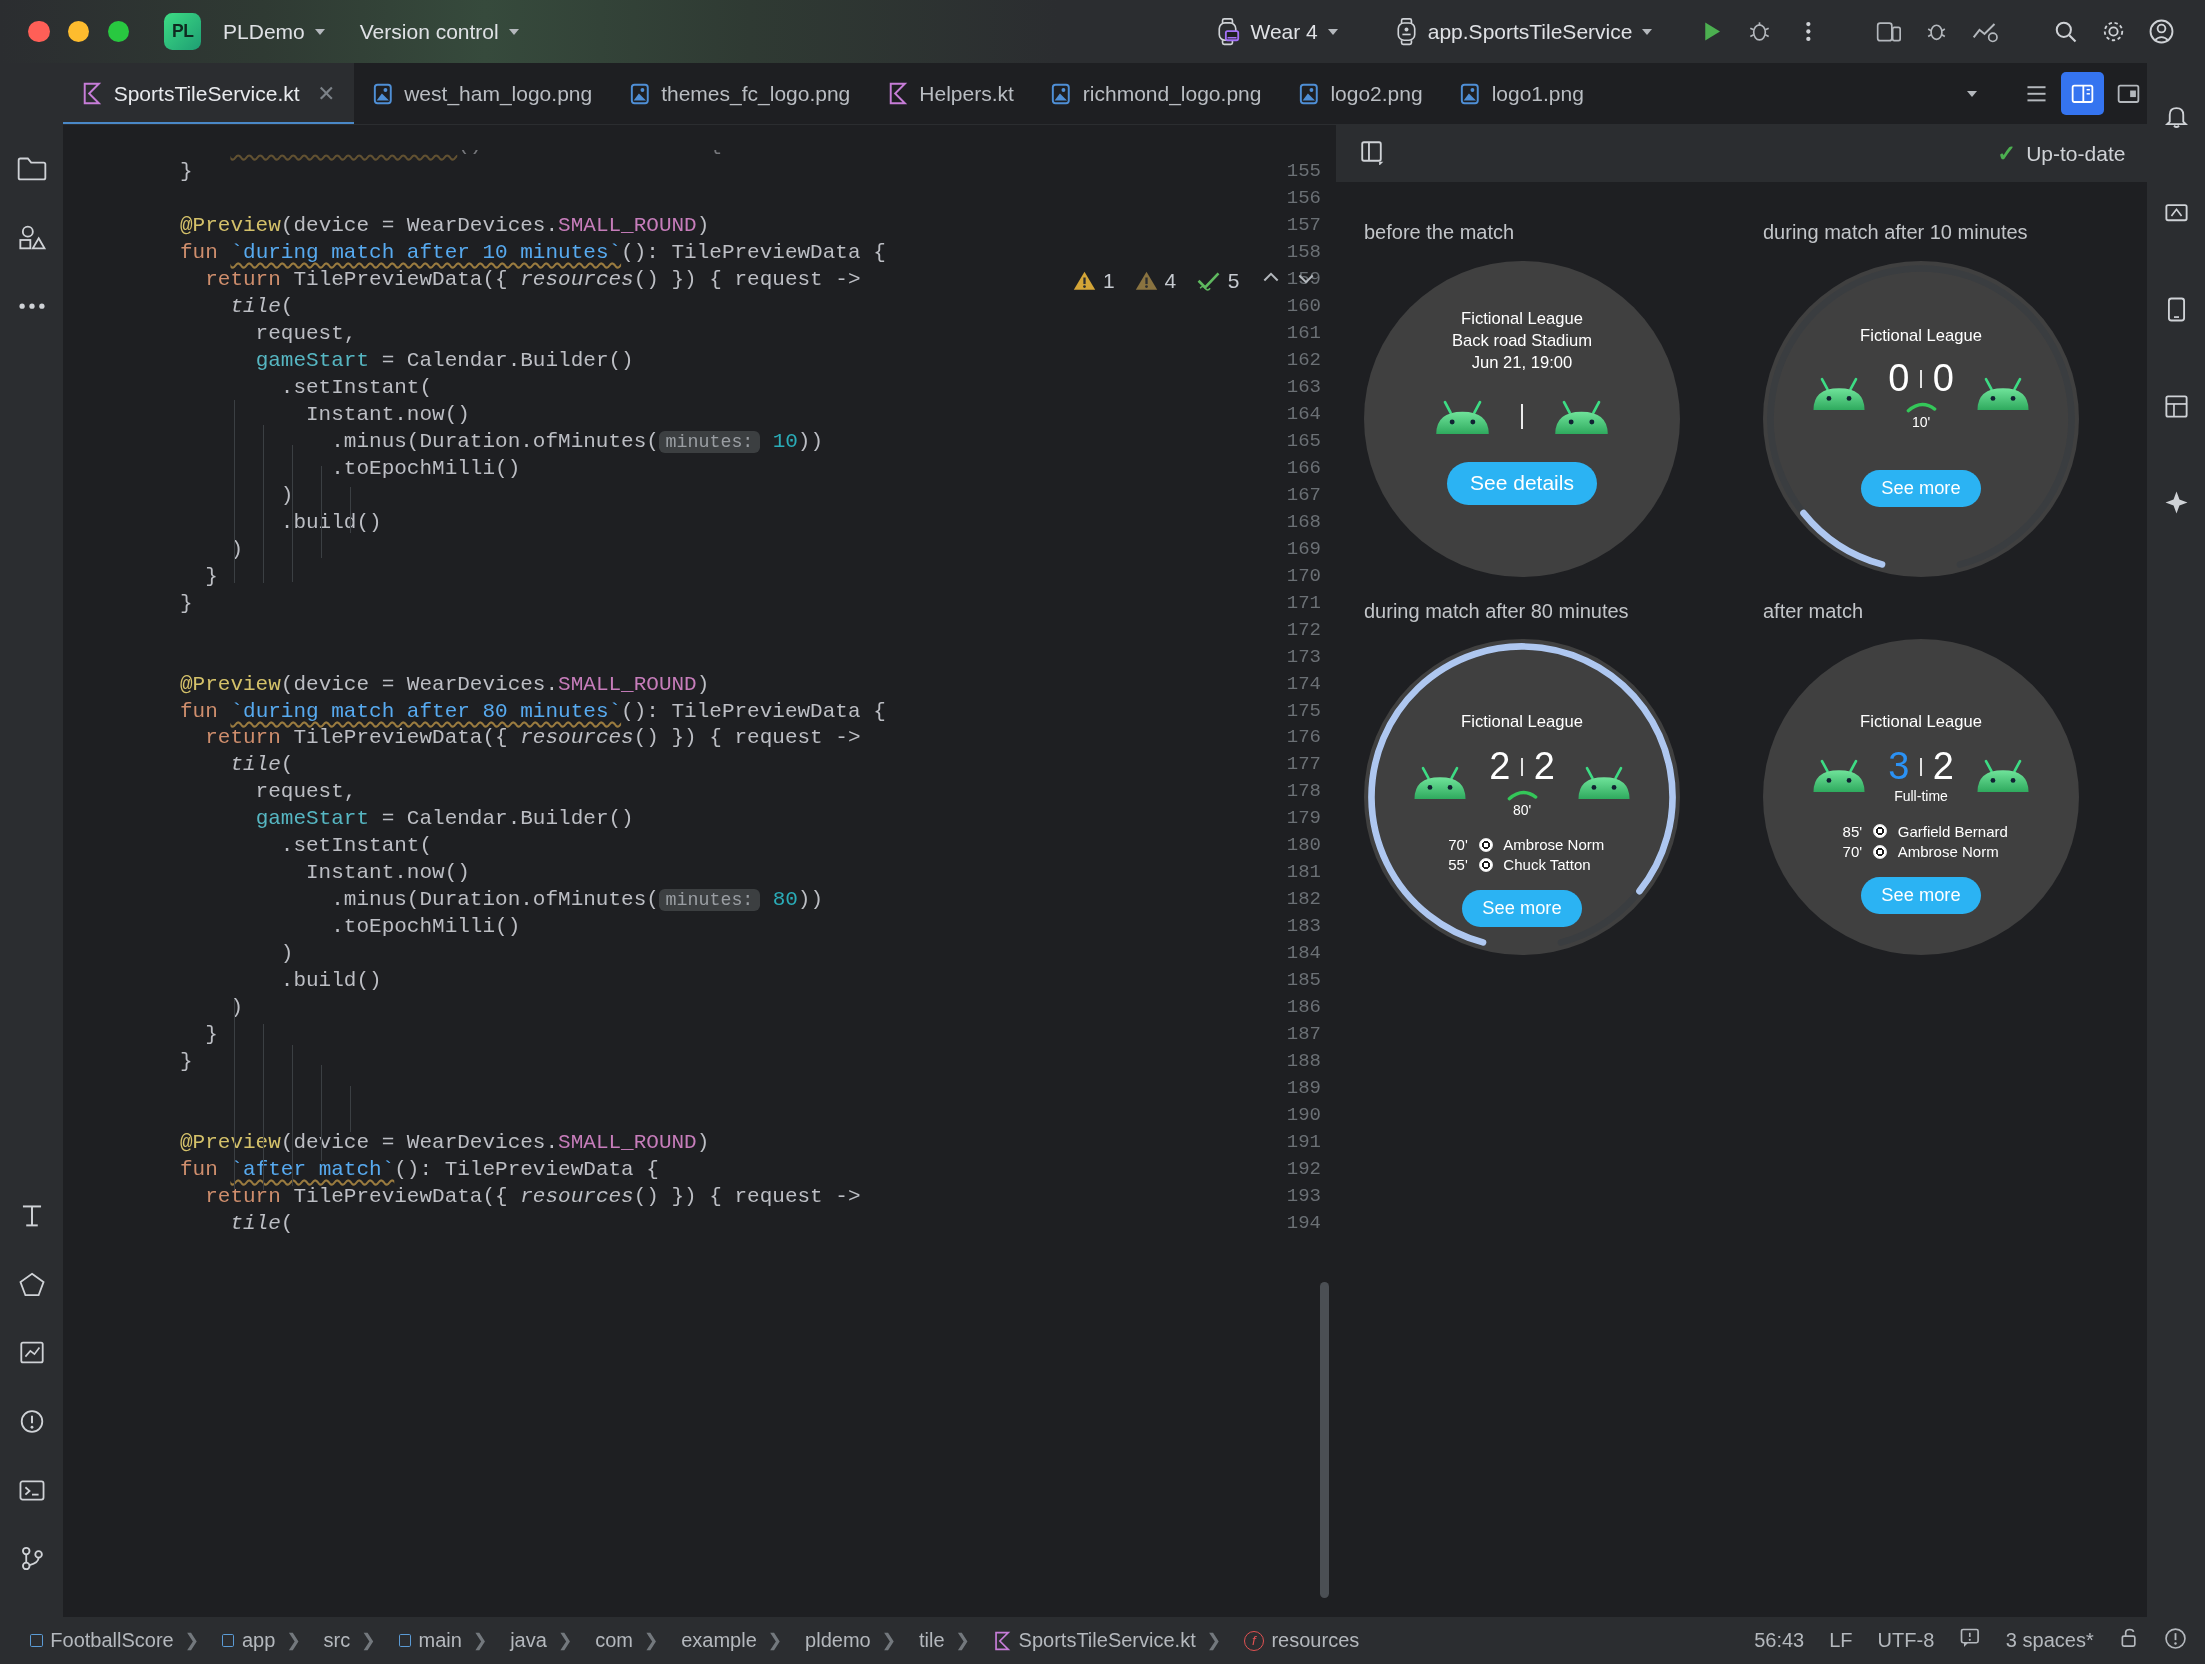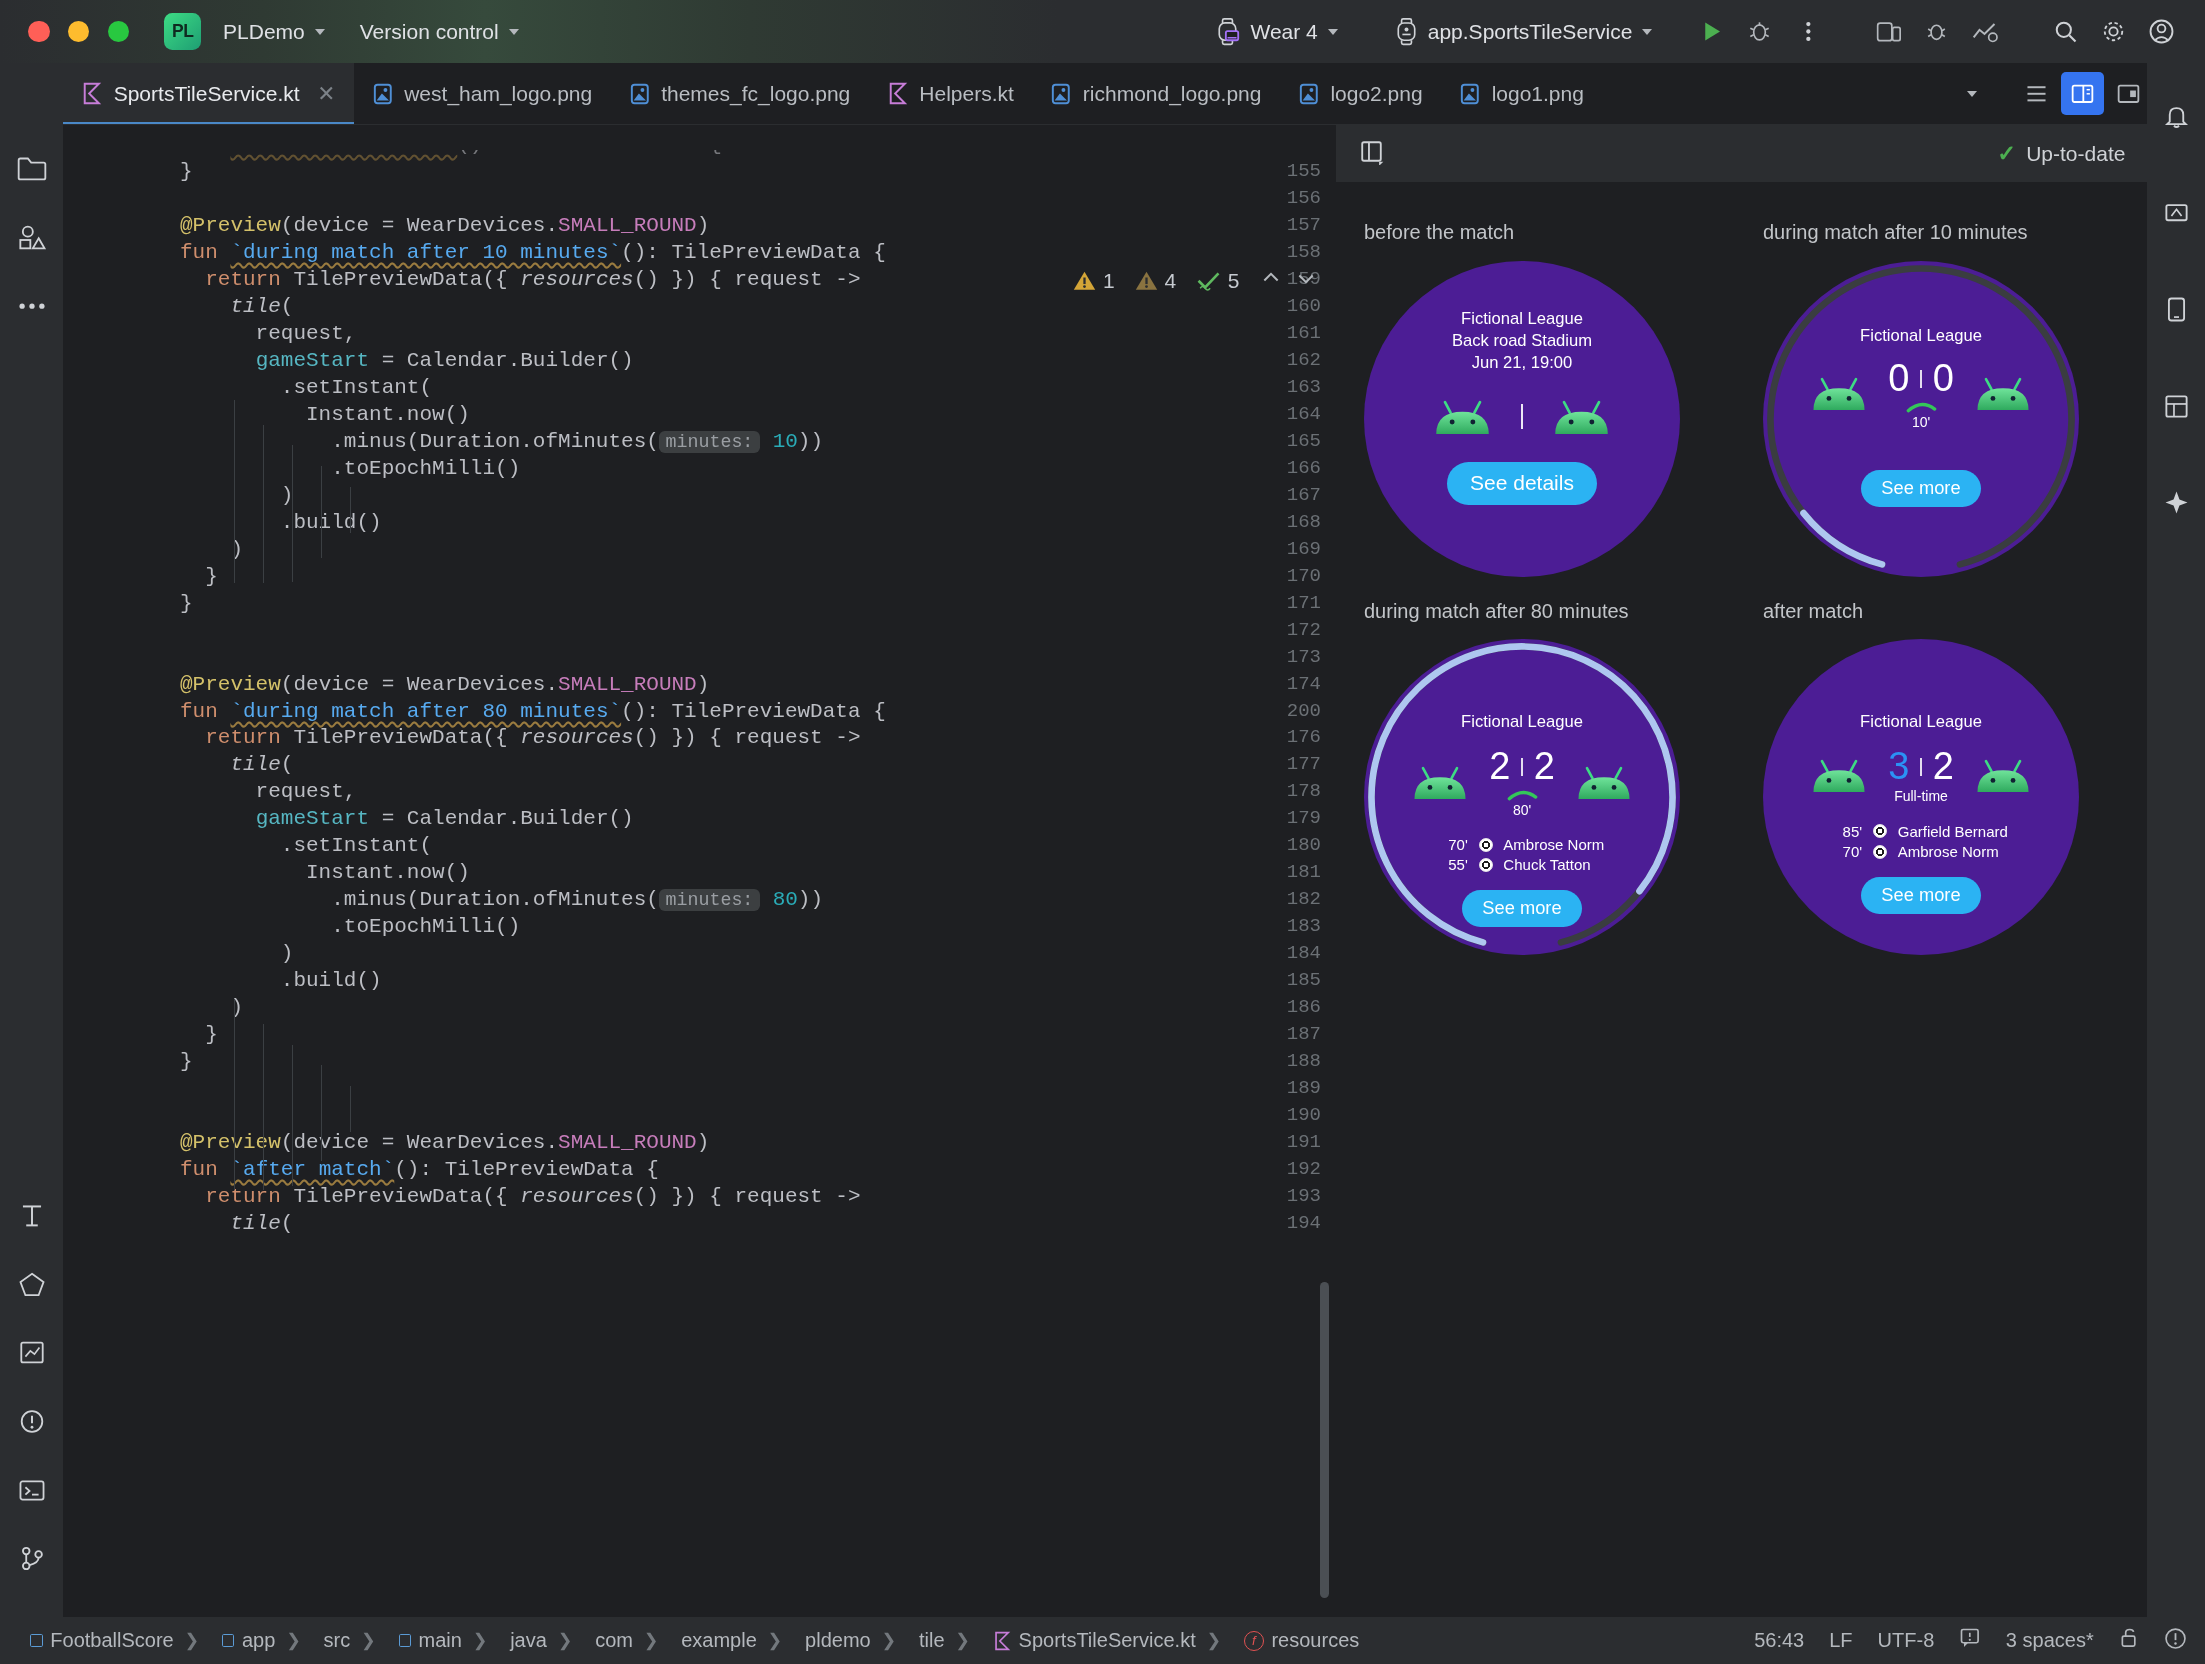--- a/index.html
+++ b/index.html
@@ -155,21 +155,21 @@
 
   .prev-grid {
     padding: 38px 0 0 28px; display: grid;
     grid-template-columns: 399px 399px; gap: 23px 0;
   }
   .prev-cell { display: flex; flex-direction: column; }
   .prev-label { font-size: 20px; color: #c2c5c9; margin-bottom: 16.6px; }
 
   .watch {
     width: 316px; height: 316px; border-radius: 50%;
-    background: #4c1d95; position: relative; overflow: hidden;
+    background: #404040; position: relative; overflow: hidden;
   }
   .watch-inner {
     position: absolute; inset: 0; display: flex; flex-direction: column;
     align-items: center;
   }
   .arc-svg { position: absolute; inset: 0; }
 
   .wl-league { color: #fff; font-size: 16.6px; }
   .wl-sub { color: #fff; font-size: 16.6px; }
 
@@ -555,21 +555,21 @@
       <div class="ln" style="top: 413px;">169</div>
       <div class="codeline" style="top: 413px;"><span class="k-plain">    )</span></div>
       <div class="ln" style="top: 440px;">170</div>
       <div class="codeline" style="top: 440px;"><span class="k-plain">  }</span></div>
       <div class="ln" style="top: 467px;">171</div>
       <div class="codeline" style="top: 467px;"><span class="k-plain">}</span></div>
       <div class="ln" style="top: 494px;">172</div>
       <div class="ln" style="top: 521px;">173</div>
       <div class="ln" style="top: 548px;">174</div>
       <div class="codeline" style="top: 548px;"><span class="k-ann">@Preview</span><span class="k-plain">(device = WearDevices.</span><span class="k-const">SMALL_ROUND</span><span class="k-plain">)</span></div>
-      <div class="ln" style="top: 575px;">200</div>
+      <div class="ln" style="top: 575px;">175</div>
       <div class="codeline" style="top: 575px;"><span class="k-kw">fun </span><span class="k-bt squiggle">`during match after 80 minutes`</span><span class="k-plain">(): TilePreviewData {</span></div>
       <div class="ln" style="top: 601px;">176</div>
       <div class="codeline" style="top: 601px;"><span class="k-kw">  return </span><span class="k-plain">TilePreviewData({ </span><span class="k-italic">resources</span><span class="k-plain">() }) { request -&gt;</span></div>
       <div class="ln" style="top: 628px;">177</div>
       <div class="codeline" style="top: 628px;"><span class="k-plain">    </span><span class="k-italic">tile</span><span class="k-plain">(</span></div>
       <div class="ln" style="top: 655px;">178</div>
       <div class="codeline" style="top: 655px;"><span class="k-plain">      request,</span></div>
       <div class="ln" style="top: 682px;">179</div>
       <div class="codeline" style="top: 682px;"><span class="k-plain">      </span><span class="k-param">gameStart</span><span class="k-plain"> = Calendar.Builder()</span></div>
       <div class="ln" style="top: 709px;">180</div>

